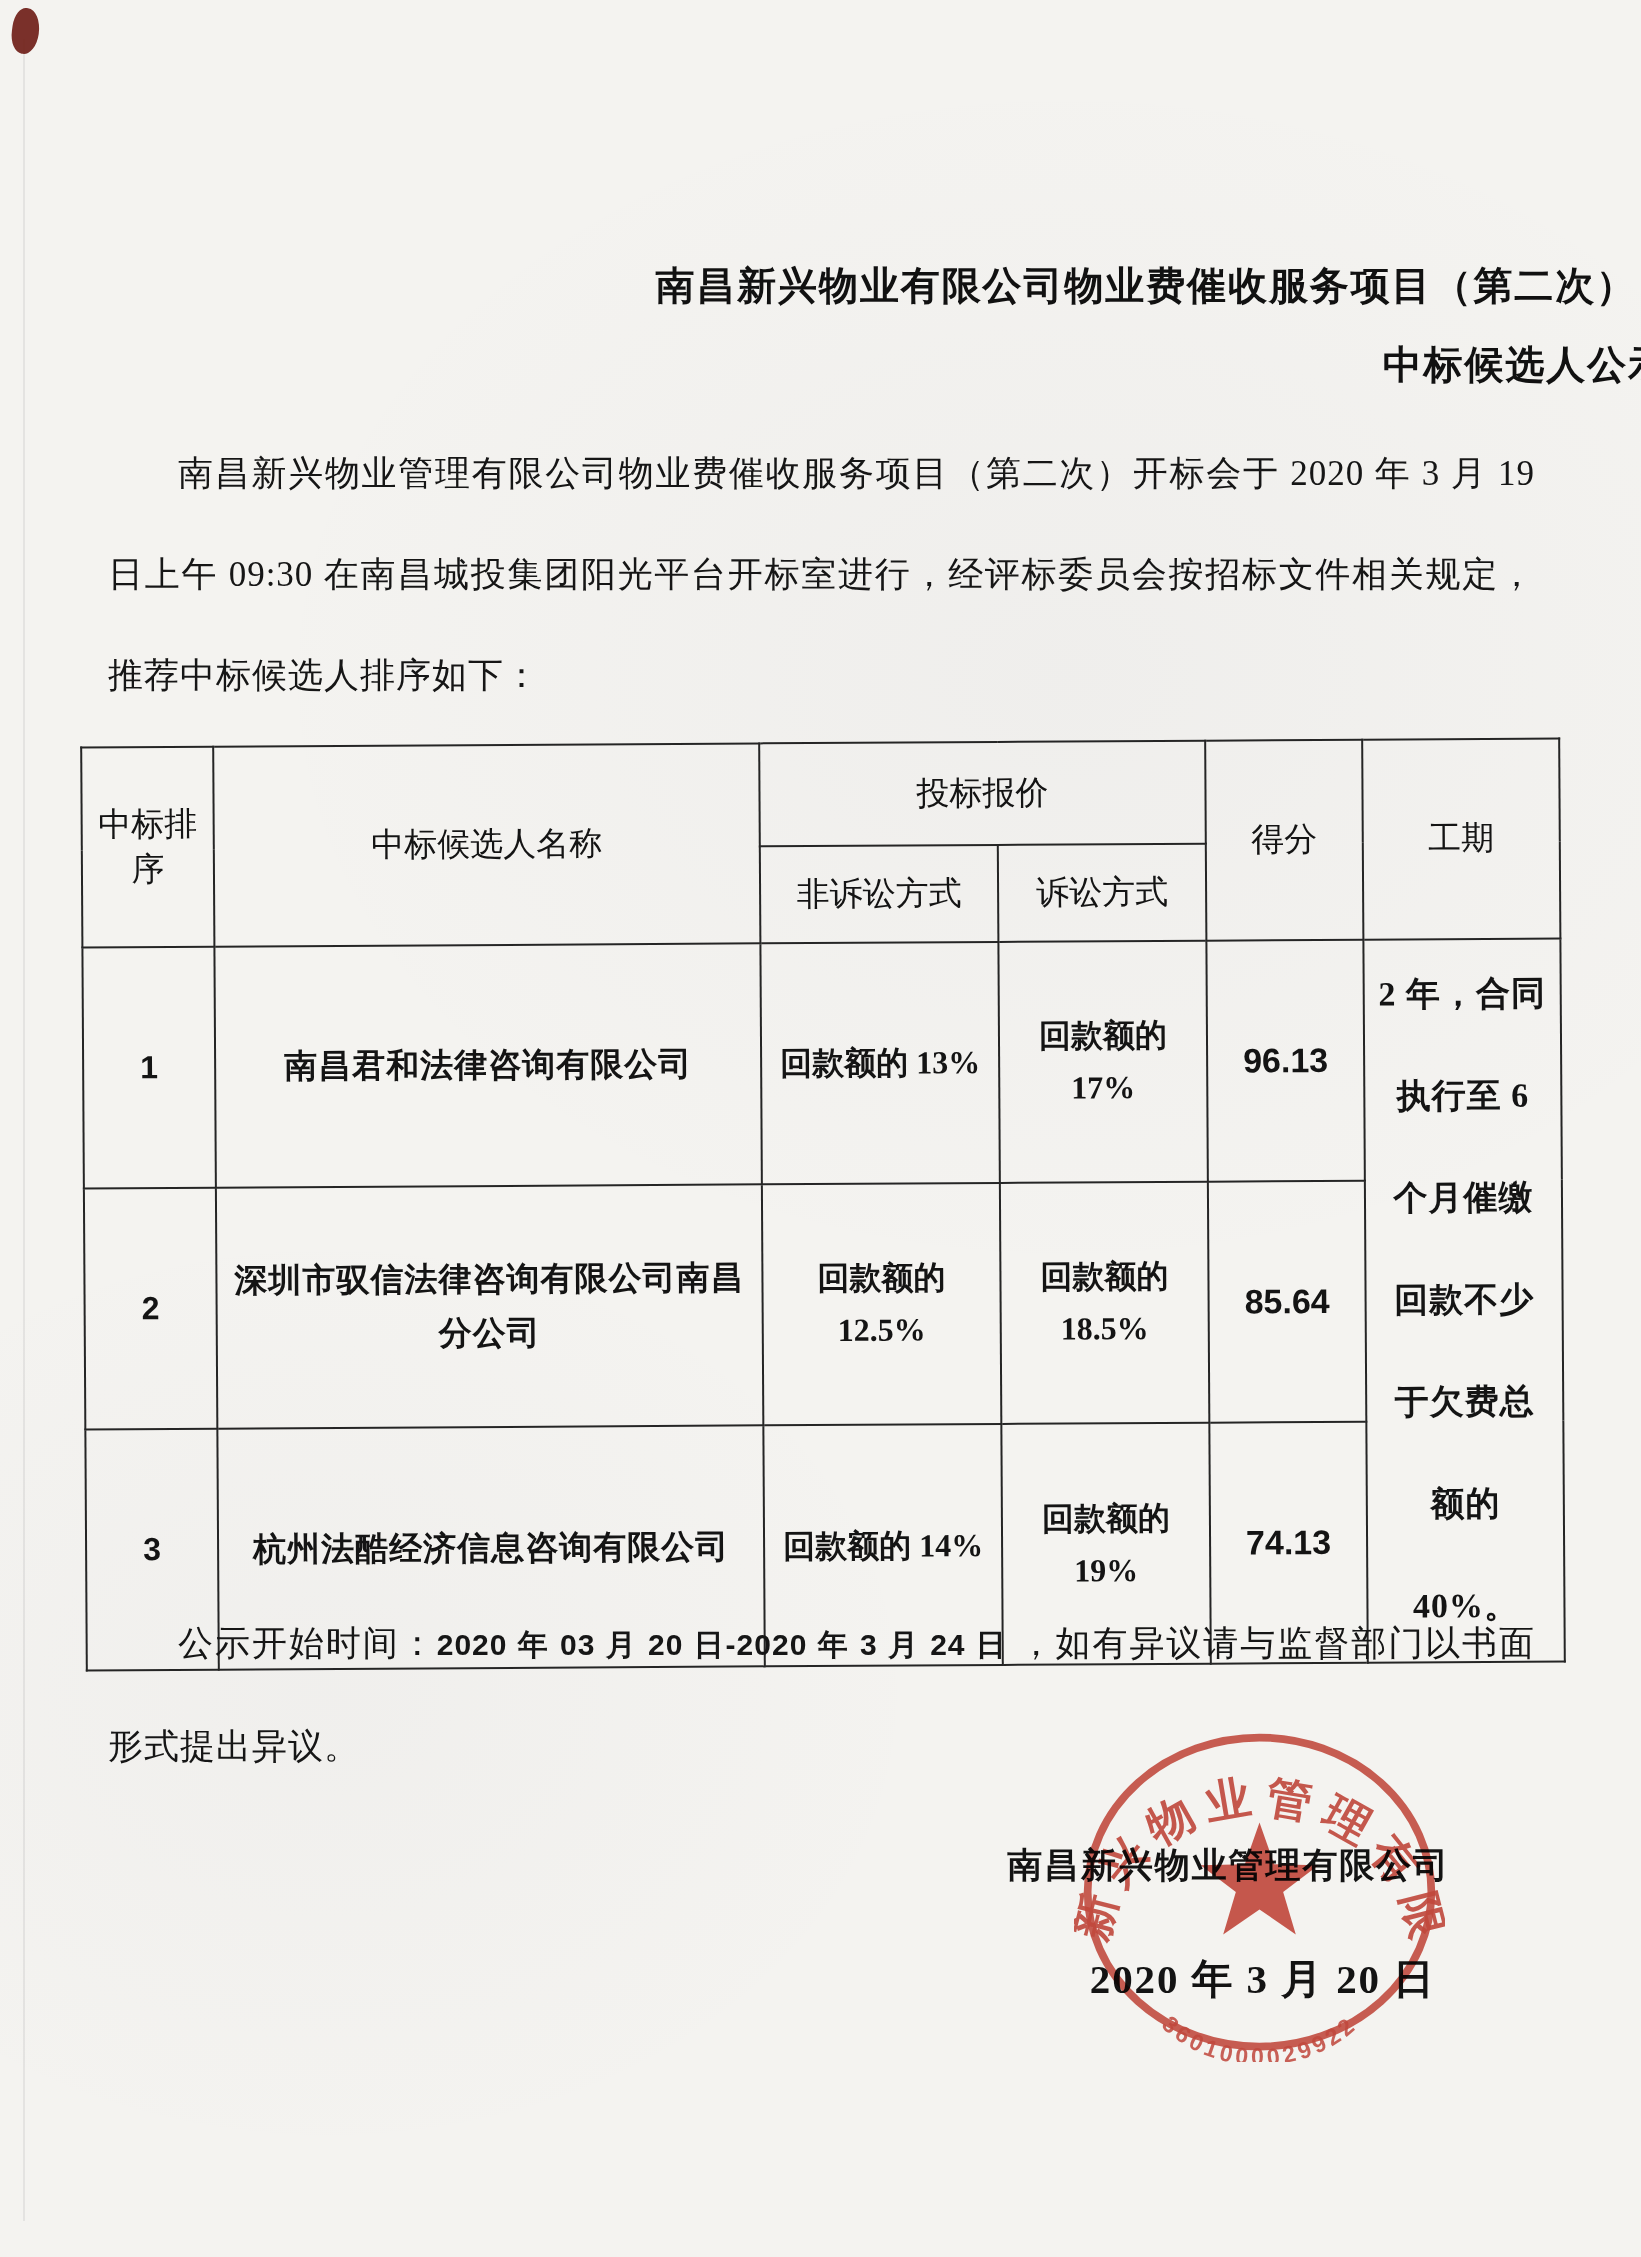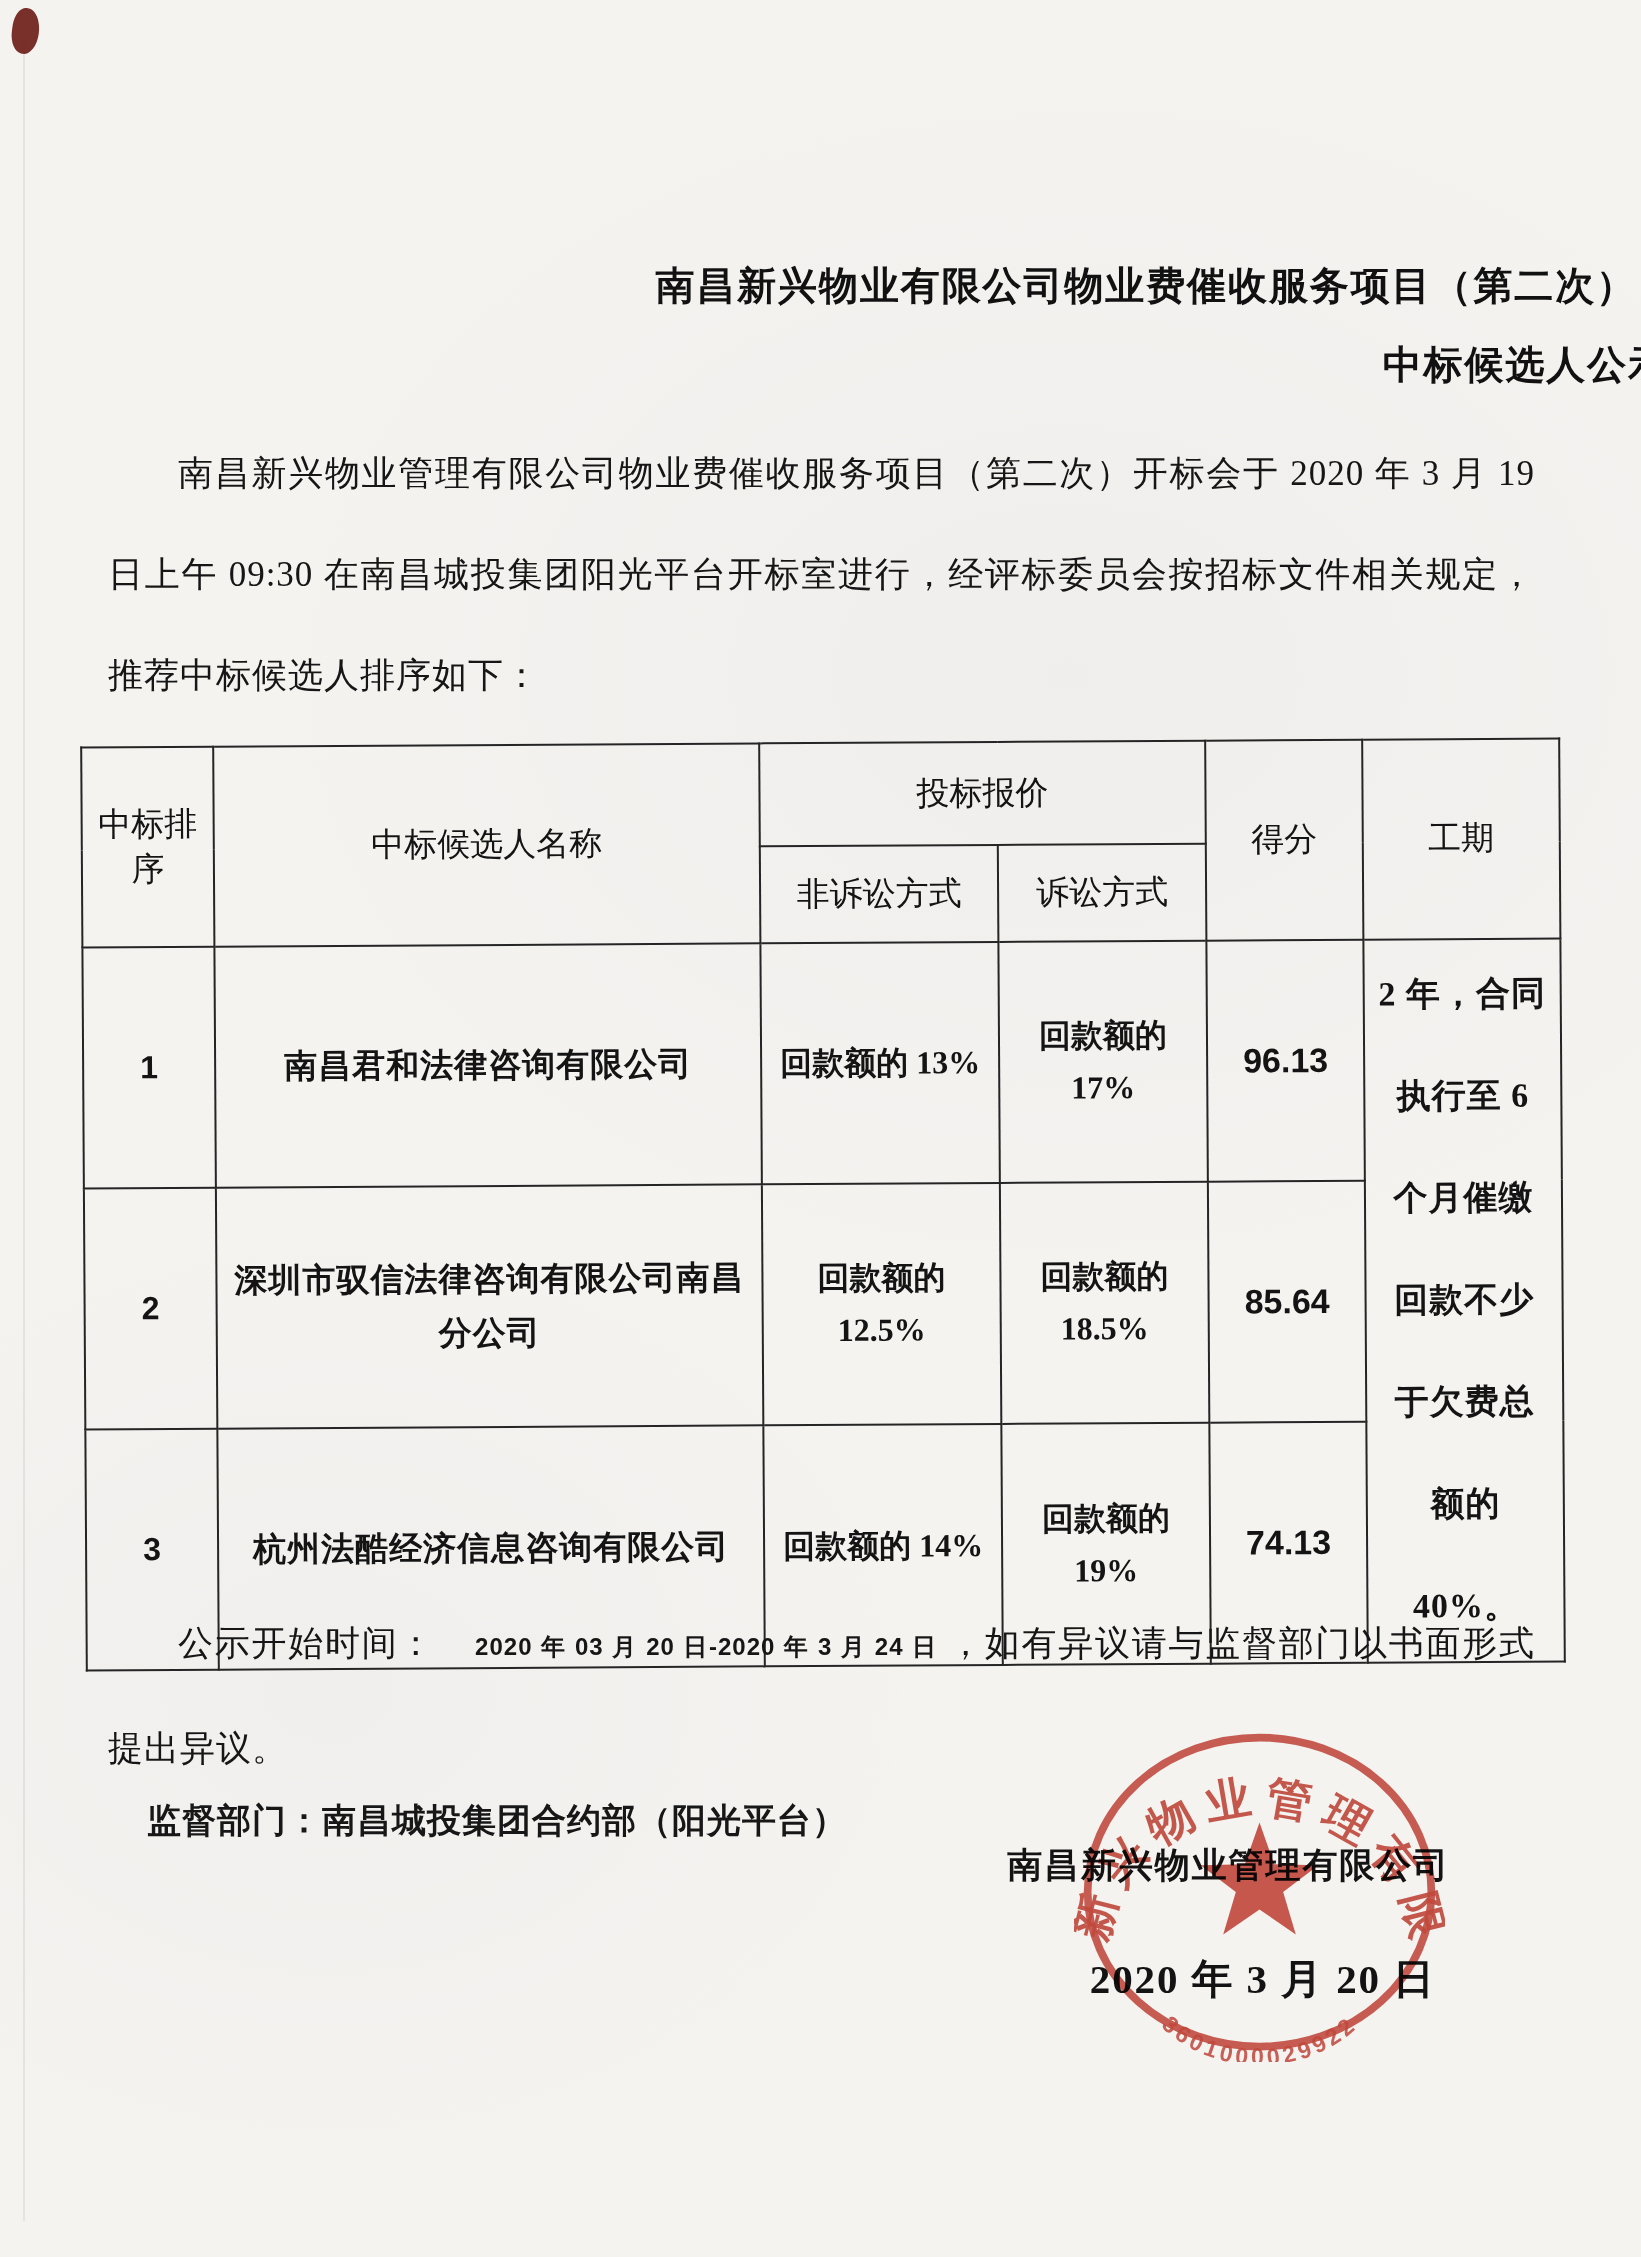--- a/index.html
+++ b/index.html
@@ -57,21 +57,21 @@
   .cell-duration{
     font-weight:600;font-size:34px;line-height:102px;
     text-align:left;padding-left:13.5px;padding-right:1.9px;
     white-space:pre-line;vertical-align:middle;letter-spacing:1px;
   }
   .notice{
     position:absolute;left:108px;top:1593px;width:1427px;
     font-size:35px;line-height:102px;text-align:justify;text-indent:2em;
     color:#161616;letter-spacing:1px;
   }
-  .notice b{font-family:"Liberation Sans","DejaVu Sans",sans-serif;font-size:24px;margin-left:40px;}
+  .notice b{font-family:"Liberation Sans","DejaVu Sans",sans-serif;font-size:30px;}
   .supervision{
     position:absolute;left:147px;
     font-family:"Liberation Sans","DejaVu Sans",sans-serif;
     font-weight:700;font-size:34px;color:#171717;letter-spacing:1px;
   }
   .dept{top:1798px;}
   .phone{top:1894px;}
   .sig-company{
     position:absolute;top:1842px;right:191px;
     font-size:35px;font-weight:600;color:#131313;letter-spacing:1.9px;
@@ -146,23 +146,20 @@
         <td class="cell-bid">回款额的 19%</td>
         <td class="cell-score">74.13</td>
       </tr>
     </tbody>
   </table>
 
   <div class="notice">
     <span>公示开始时间：</span><b>2020 年 03 月 20 日-2020 年 3 月 24 日</b><span> ，如有异议请与监督部门以书面形式提出异议。</span>
   </div>
 
-  <div class="supervision dept">
-    <span>监督部门：</span><span>南昌城投集团合约部（阳光平台）</span>
-  </div>
 
 
   <div class="sig-company">南昌新兴物业管理有限公司</div>
   <div class="sig-date">2020 年 3 月 20 日</div>
 
   <div class="stamp">
     <svg width="371" height="336" viewBox="0 0 384 348">
       <defs>
         <path id="ringTopArc" d="M 34,232 A 158,142 0 1 1 350,232" fill="none"></path>
         <path id="ringBottomArc" d="M 62,268 A 136,118 0 0 0 322,268" fill="none"></path>

